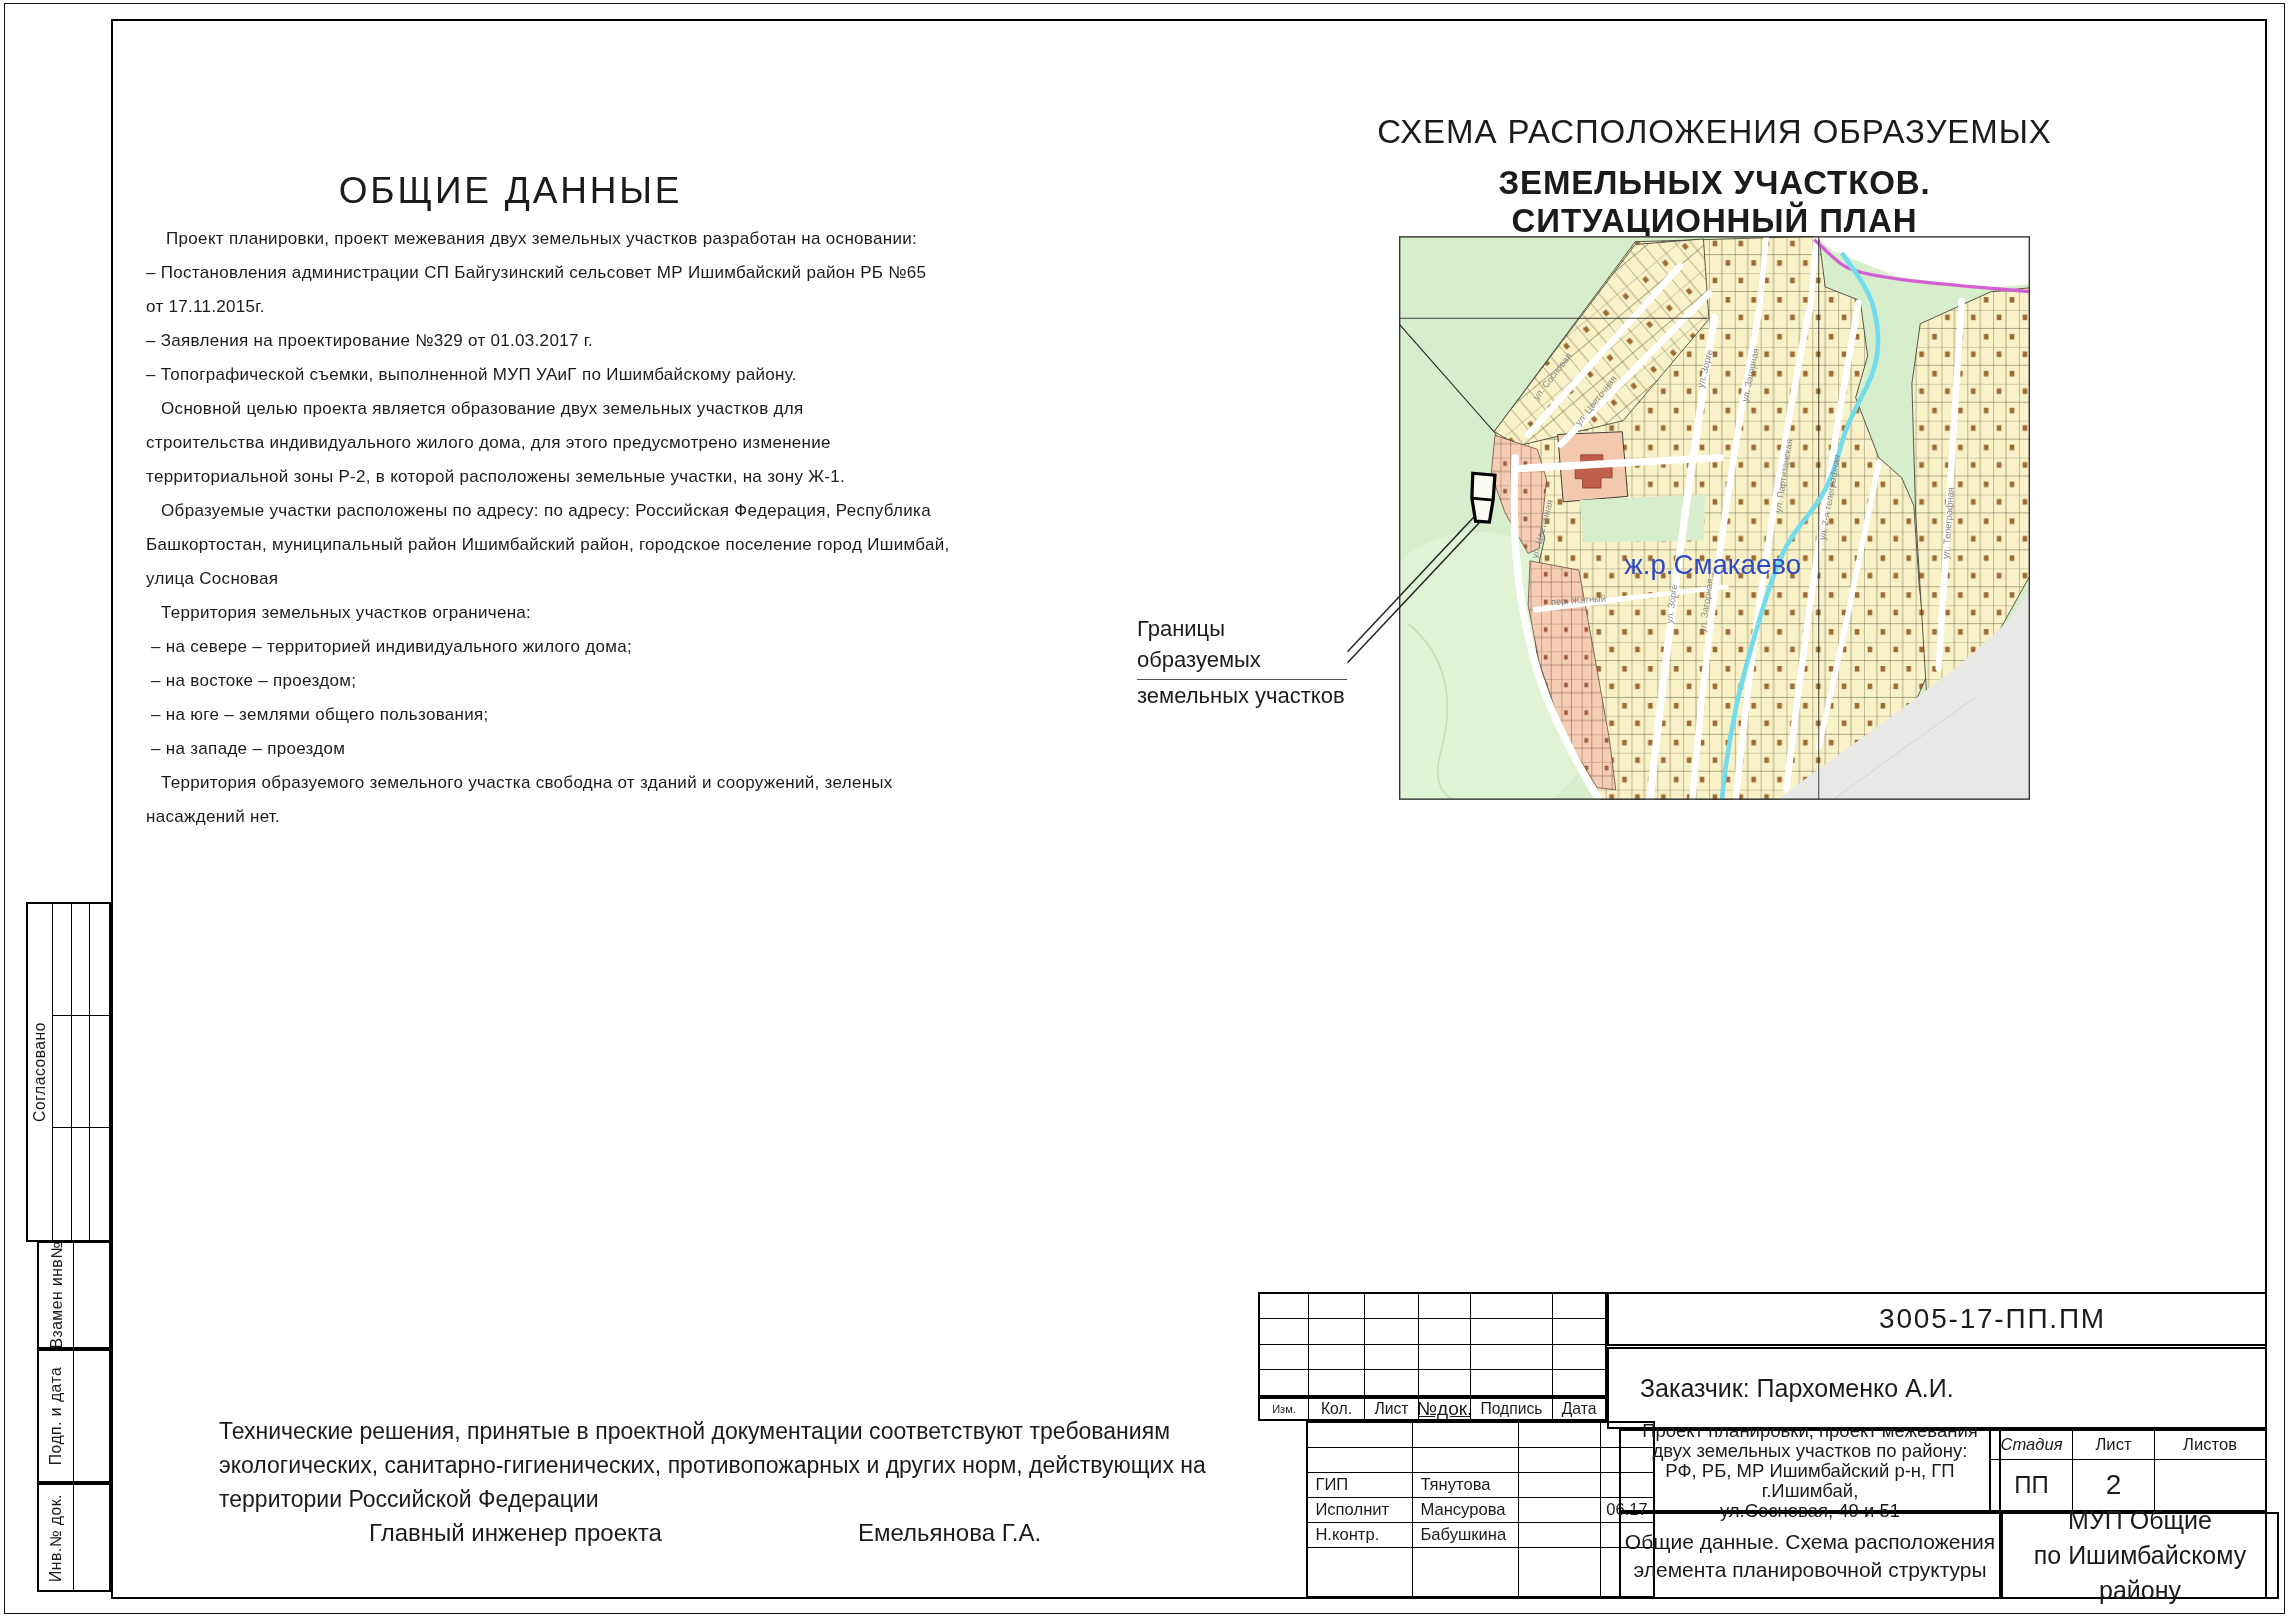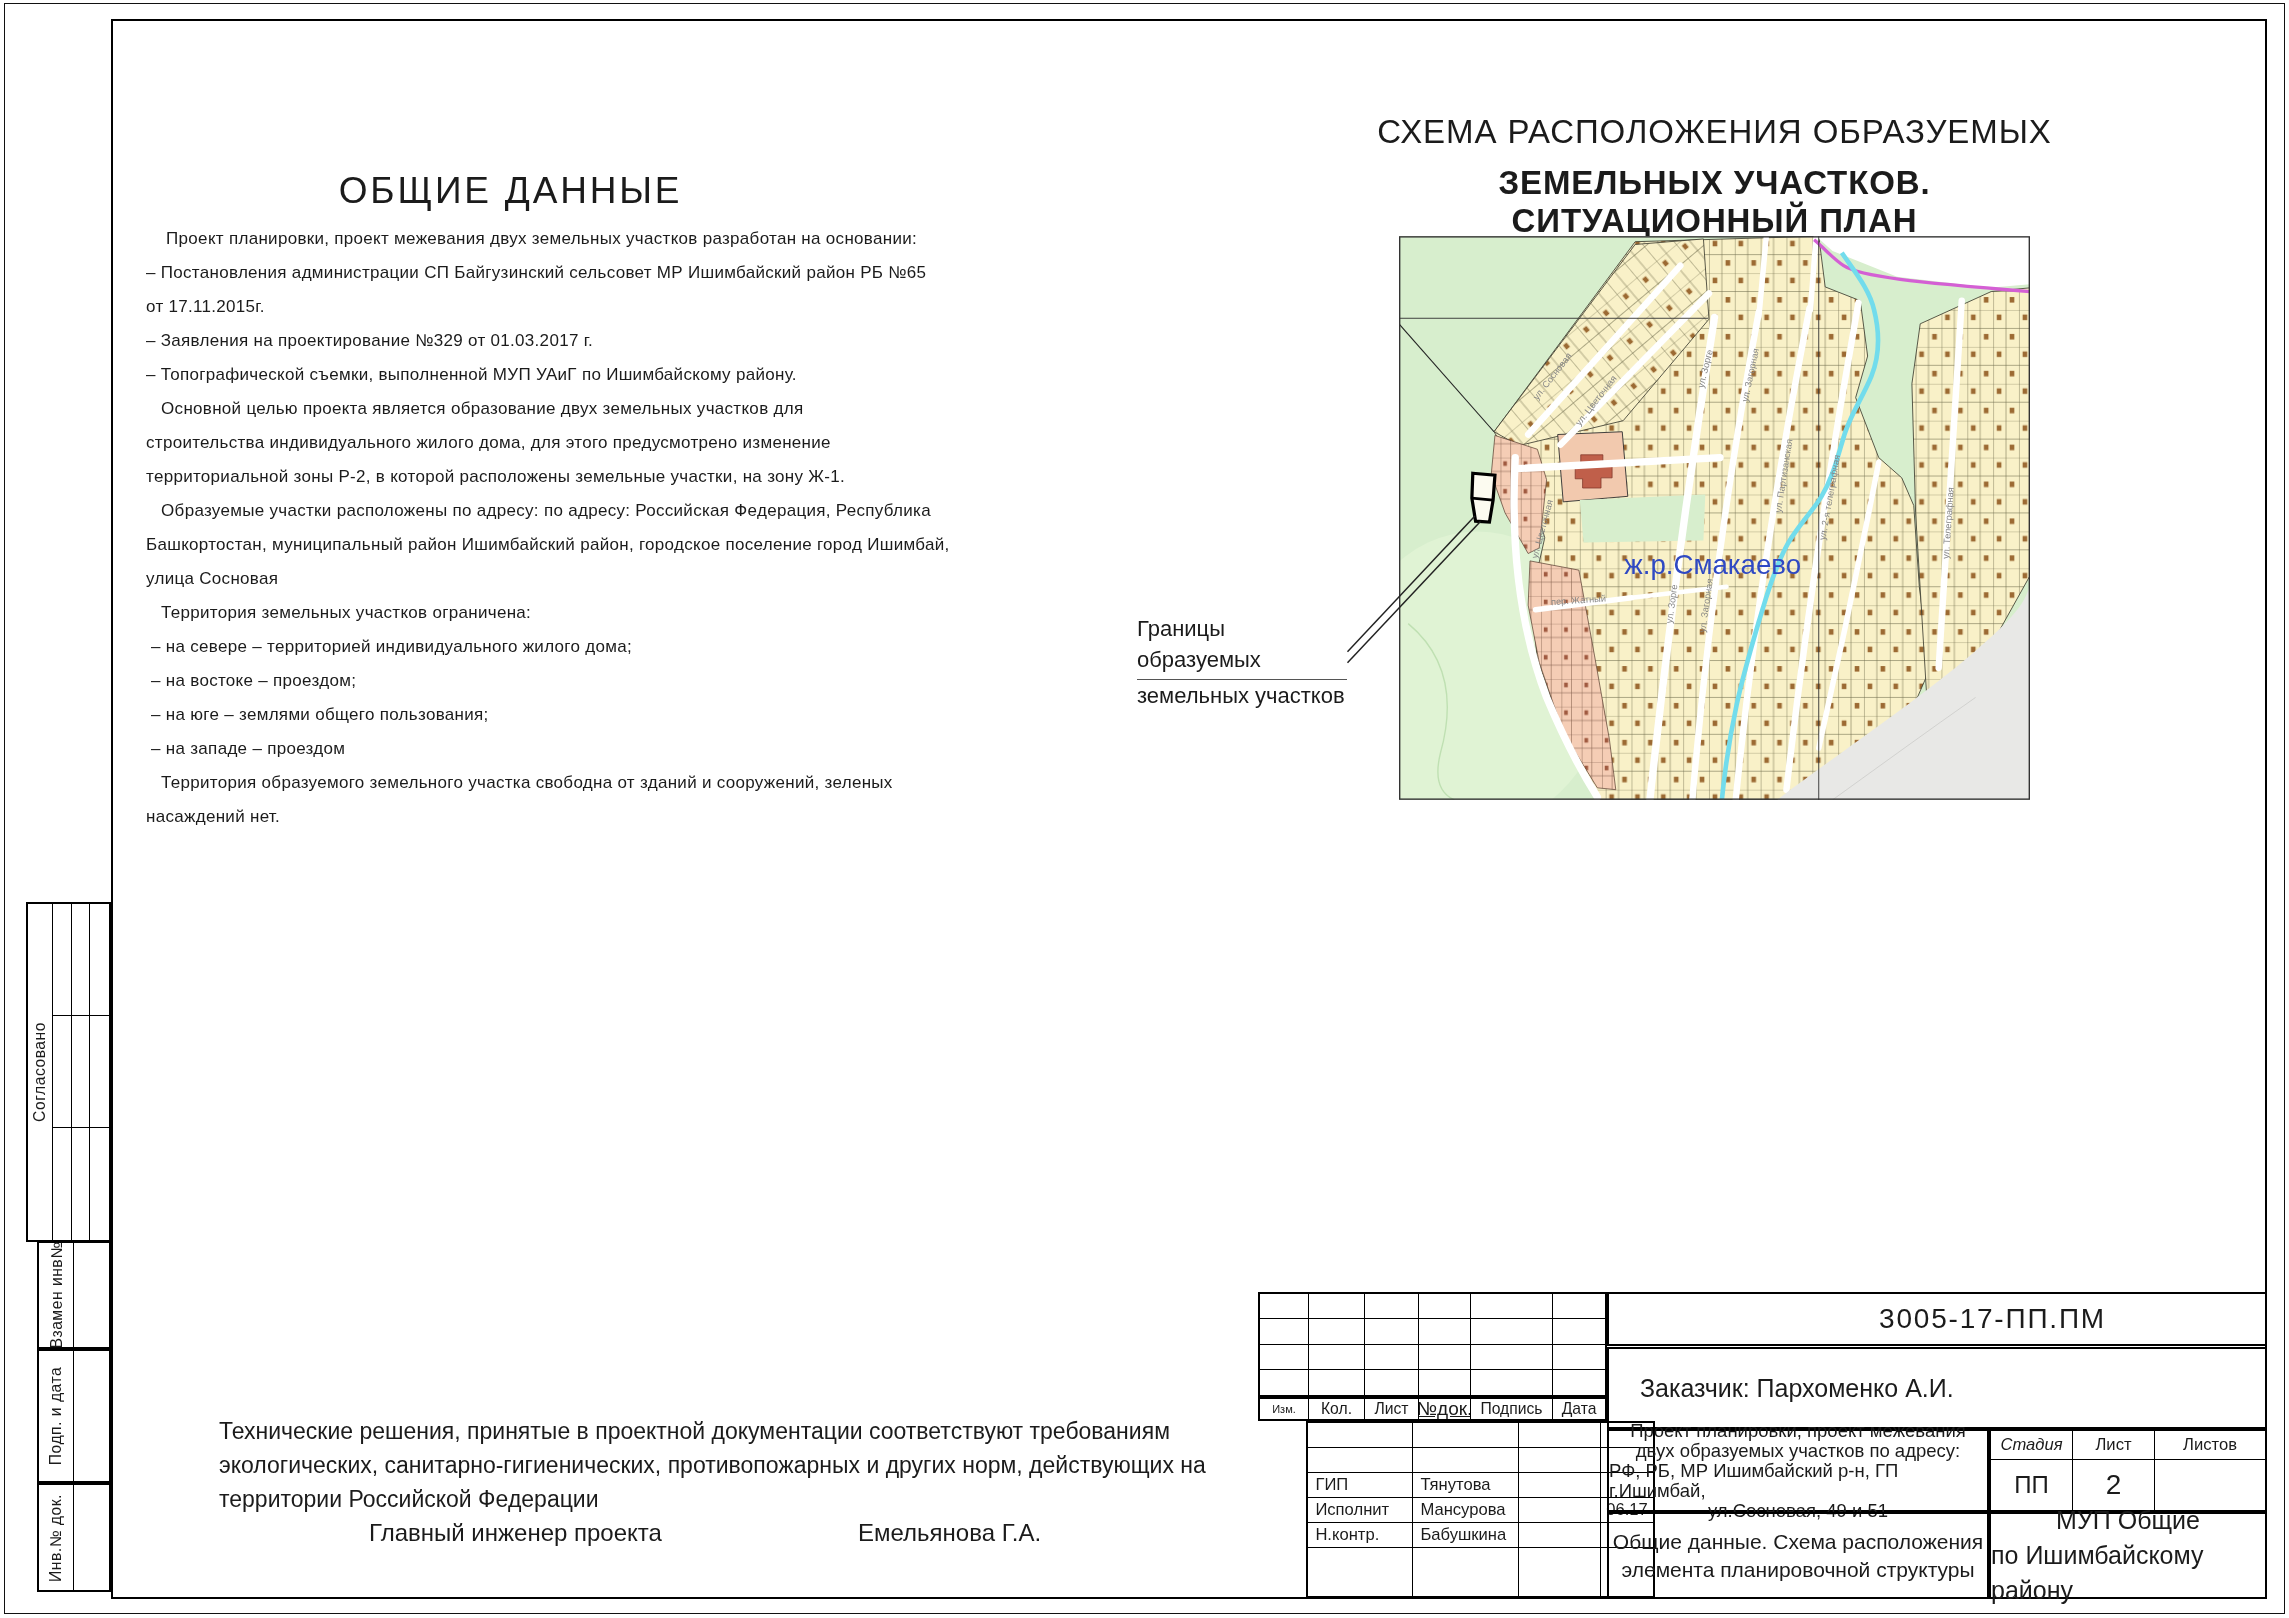--- a/index.html
+++ b/index.html
@@ -27,21 +27,21 @@
   
   .side-label{display:flex;align-items:center;justify-content:center;}
   .vtext{transform:rotate(-90deg);white-space:nowrap;font-size:15.7px;letter-spacing:0.5px;}
   .thick{border:2.3px solid #000;}
   .cell{border-right:1.3px solid #000;border-bottom:1.3px solid #000;}
   
   .g{display:grid;}
   .tb-cell{border-right:1.5px solid #000;border-bottom:1.5px solid #000;
       display:flex;align-items:center;justify-content:center;font-size:16.6px;overflow:hidden;}
   .tb-left-pad{justify-content:flex-start;padding-left:7.4px;}
-  .center-col{display:flex;flex-direction:column;align-items:center;justify-content:center;text-align:left;}
+  .center-col{display:flex;flex-direction:column;align-items:center;justify-content:center;text-align:center;margin-left:12px;}
   svg text{font-family:"Liberation Sans",sans-serif;}
 </style>
 </head>
 <body>
 
 <div id="sheet">
 
   <div id="outer-border" class="abs bb"></div>
   <div id="frame" class="abs bb"></div>
 
@@ -269,21 +269,21 @@
   </div>
 
   <div class="abs bb thick" style="left:1607px;top:1292px;width:660px;height:54px;display:flex;align-items:center;justify-content:center;padding-left:111px;font-size:28px;letter-spacing:1.8px;">
     <span>3005-17-ПП.ПМ</span>
   </div>
   <div class="abs bb thick" style="left:1607px;top:1347px;width:660px;height:82px;display:flex;align-items:center;padding-left:31px;font-size:25px;">
     <span>Заказчик: Пархоменко А.И.</span>
   </div>
   <div class="abs bb thick center-col" style="left:1607px;top:1429px;width:382px;height:83px;font-size:18.5px;line-height:20px;">
     <div>Проект планировки, проект межевания</div>
-    <div>двух образуемых участков по адресу:</div>
+    <div>двух земельных участков по району:</div>
     <div>РФ, РБ, МР Ишимбайский р-н, ГП г.Ишимбай,</div>
     <div>ул.Сосновая, 49 и 51</div>
   </div>
   <div class="abs bb thick g" style="left:1989px;top:1429px;width:278px;height:83px;grid-template-columns:82px 82px auto;grid-template-rows:29px auto;">
     <div class="tb-cell" style="font-size:16.6px;font-style:italic;">Стадия</div>
     <div class="tb-cell" style="font-size:16.6px;">Лист</div>
     <div class="tb-cell" style="border-right:none;font-size:16.6px;">Листов</div>
     <div class="tb-cell" style="border-bottom:none;font-size:24px;">ПП</div>
     <div class="tb-cell" style="border-bottom:none;font-size:28px;">2</div>
     <div class="tb-cell" style="border:none;font-size:24px;"></div>

